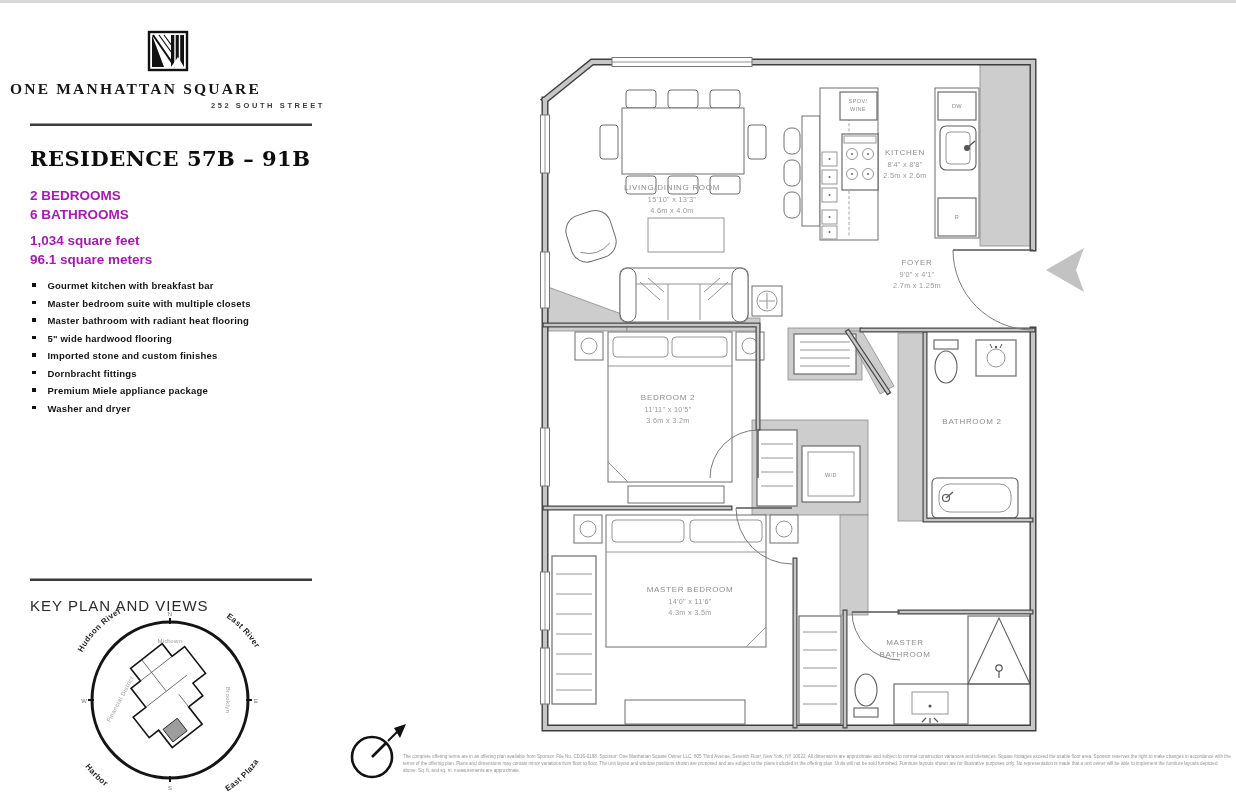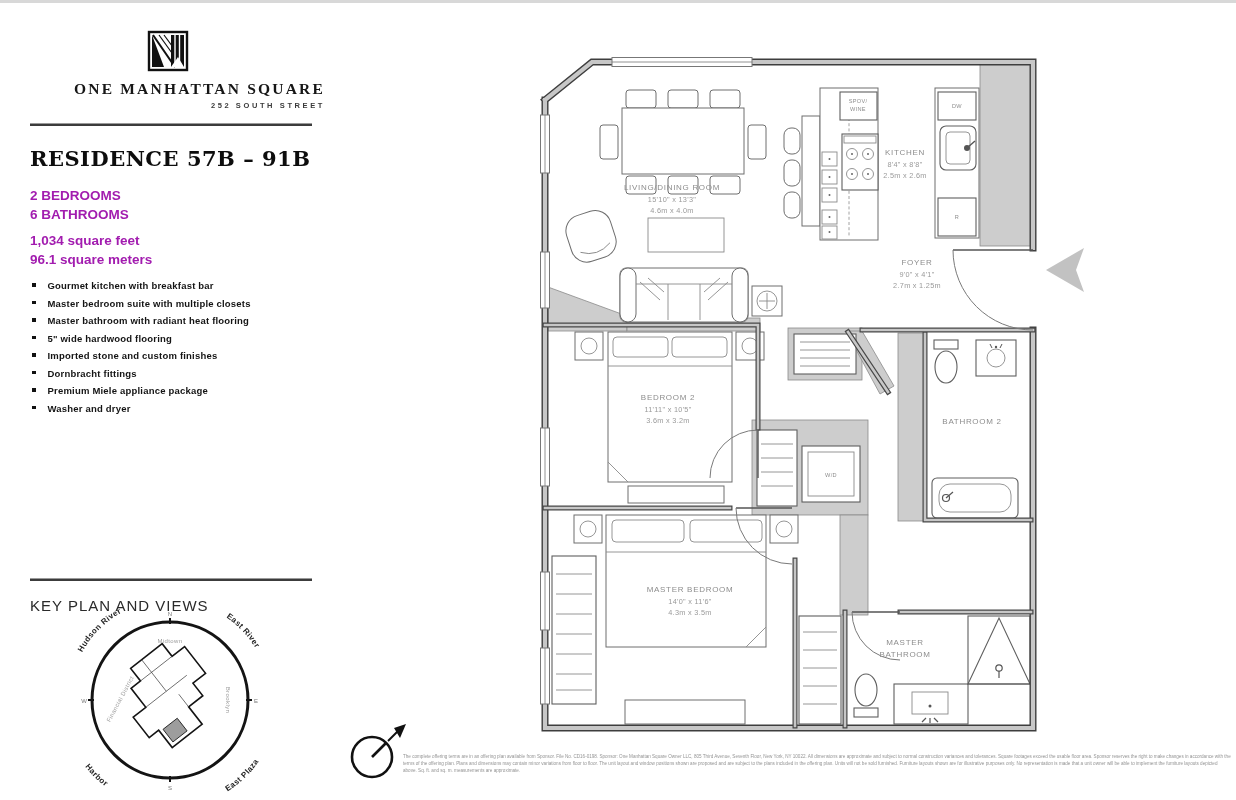--- a/index.html
+++ b/index.html
@@ -2,21 +2,21 @@
 <html><head>
 <meta charset="utf-8">
 <style>
   html,body{margin:0;padding:0;background:#fff;}
   .page{position:relative;width:1236px;height:800px;background:#ffffff;overflow:hidden;
         font-family:"Liberation Sans",sans-serif;color:#111;}
   .top-rule{position:absolute;left:0;top:0;width:100%;height:3px;background:#d8d8d8;}
   
   .sidebar{position:absolute;left:0;top:0;width:335px;height:800px;}
   .logo{position:absolute;left:147px;top:30px;width:42px;height:44px;}
-  .brand{position:absolute;left:10px;top:80px;width:315px;text-align:right;
+  .brand{position:absolute;left:10px;top:80px;width:315px;text-align:left;
          font-family:"Liberation Serif",serif;font-size:15.5px;font-weight:600;
          letter-spacing:2.2px;color:#161616;}
   .address{position:absolute;left:10px;top:101px;width:315px;text-align:right;
            font-size:7.5px;font-weight:bold;letter-spacing:2.6px;color:#3a3a3a;}
   .rule{position:absolute;left:30px;width:282px;height:0;border-top:1px solid #9a9a9a;border-bottom:2px solid #3c3c3c;}
   .rule1{top:123px;}
   .rule2{top:578px;}
   .res-title{position:absolute;left:30px;top:146px;font-family:"DejaVu Serif","Liberation Serif",serif;
              font-size:21px;font-weight:bold;color:#0d0d0d;letter-spacing:.5px;}
   .stats1{position:absolute;left:30px;top:186px;font-size:13.5px;font-weight:bold;line-height:19px;color:#a21caf;}

